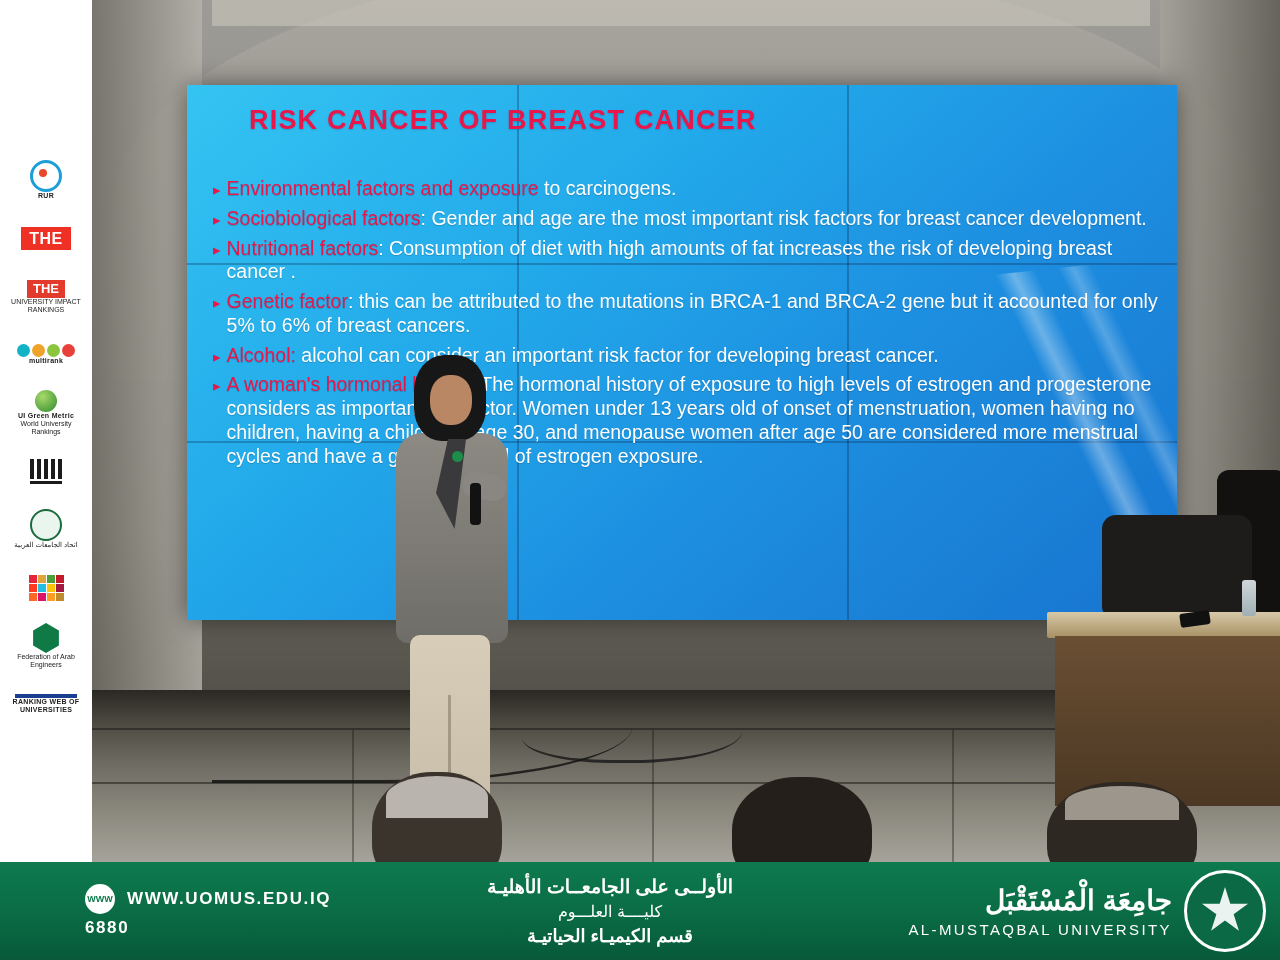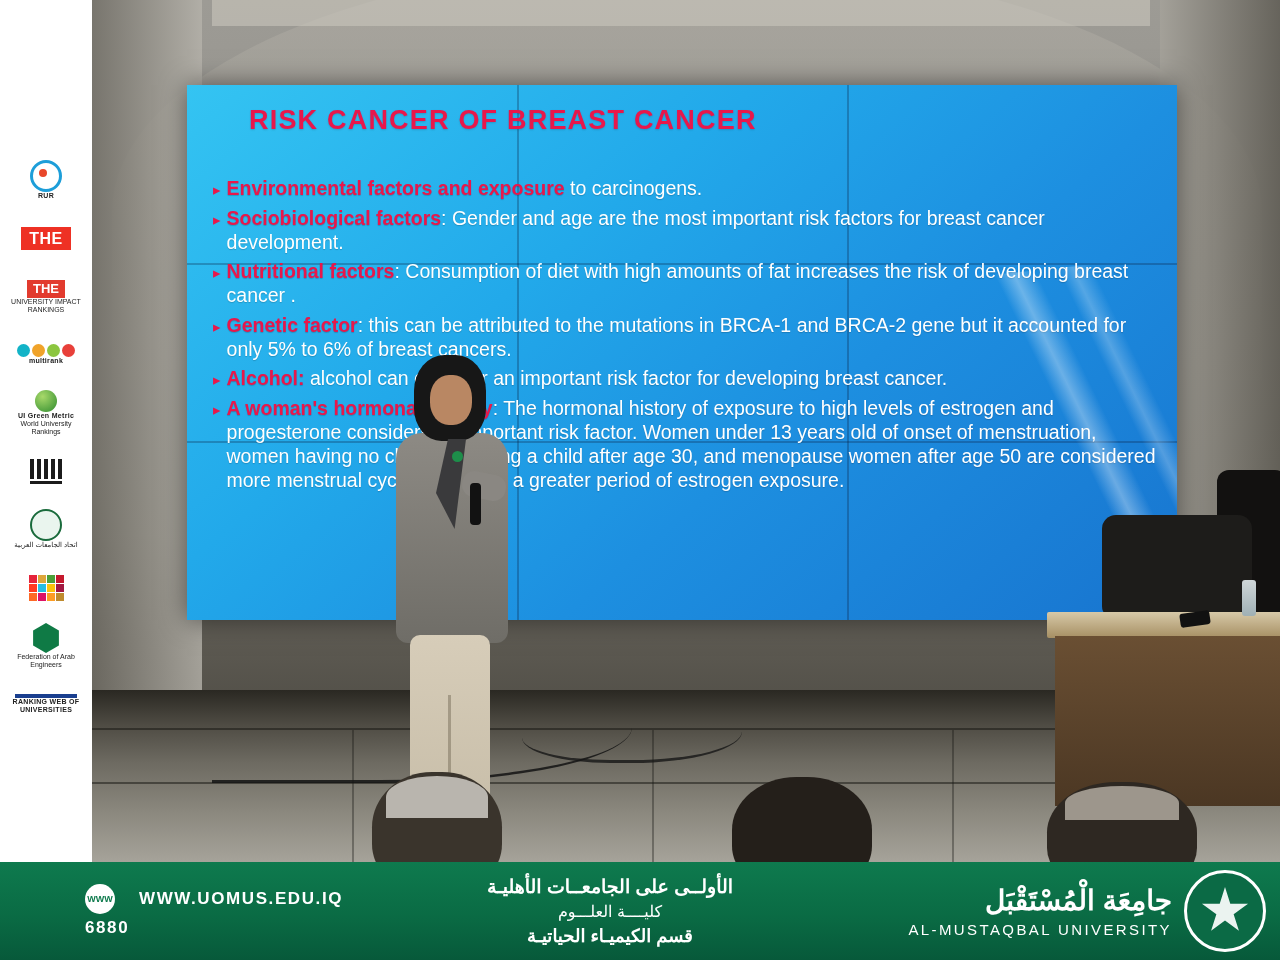--- a/index.html
+++ b/index.html
@@ -224,21 +224,21 @@
     flex: 0 0 auto;
   }
   .bullet .txt {
     color: #ffffff;
     font-size: 19.5px;
     line-height: 1.22;
     text-shadow: 0 1px 1px rgba(0,0,0,.18);
   }
   .bullet .txt .hl {
     color: #e8174b;
-    font-weight: bold;
+    font-weight: normal;
     text-align: center;
   }
 
   
   .presenter { position: absolute; left: 300px; top: 355px; width: 120px; height: 510px; }
   .p-hijab {
     position: absolute; left: 22px; top: 0; width: 72px; height: 86px;
     background: #171717; border-radius: 42% 42% 38% 38%;
   }
   .p-face {
@@ -346,21 +346,21 @@
   }
   .banner-left {
     width: 330px;
     padding-left: 85px;
     box-sizing: border-box;
     color: #ffffff;
   }
   .ct-row {
     display: flex;
     align-items: center;
-    gap: 24px;
+    gap: 12px;
     margin: 4px 0;
   }
   .ct-ico {
     width: 30px; height: 30px; border-radius: 50%;
     background: #ffffff; color: #0d7a4c;
     display: flex; align-items: center; justify-content: center;
     font-size: 9px; font-weight: bold;
     flex: 0 0 auto;
   }
   .ct-txt {

